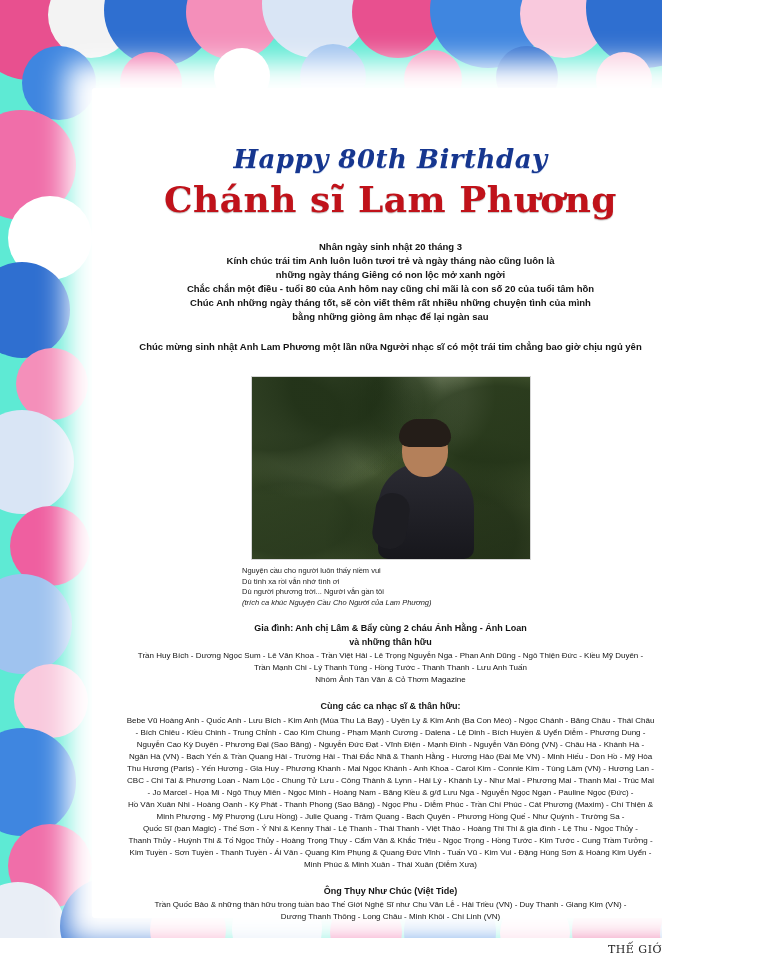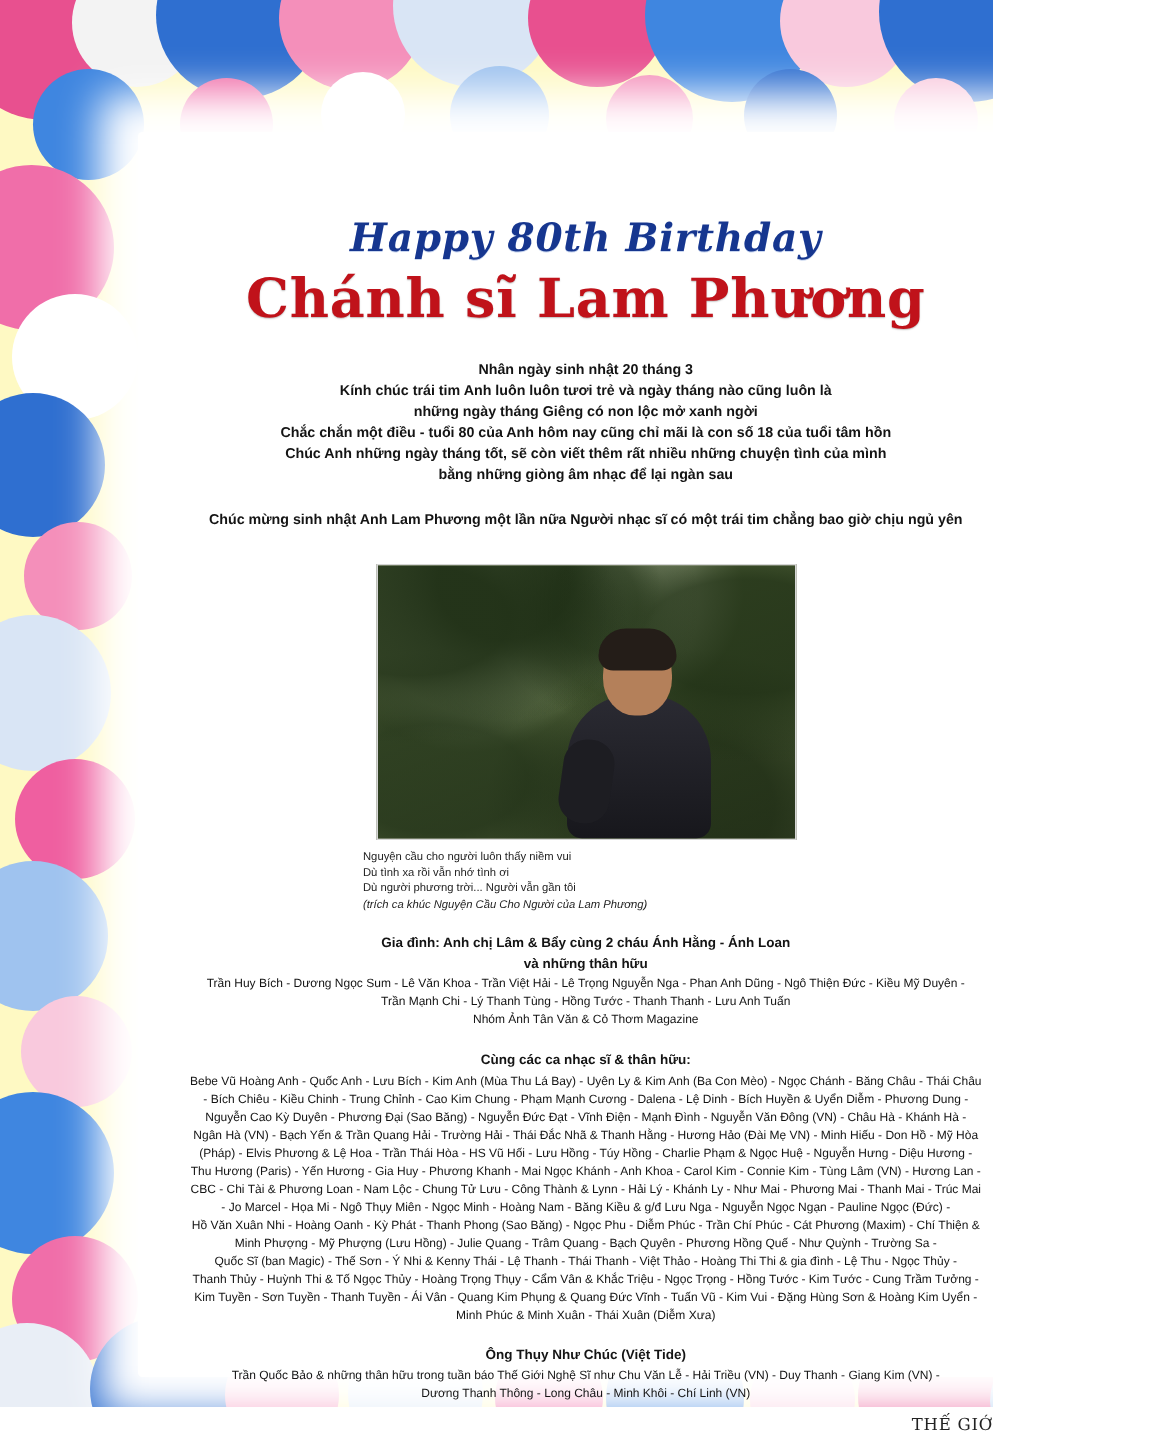--- a/index.html
+++ b/index.html
@@ -10,21 +10,21 @@
     width: 781px;
     height: 960px;
     font-family: "Liberation Sans", sans-serif;
     background: #ffffff;
     overflow: hidden;
   }
   .page {
     position: relative;
     width: 662px;
     height: 960px;
-    background: #fef9c3;
+    background: #5eead4;
     overflow: hidden;
   }
 
   
   .balloon-layer {
     position: absolute;
     inset: 0;
     pointer-events: none;
   }
   .balloon {
@@ -277,21 +277,21 @@
 
   <div class="content">
 
     <div class="happy-line">Happy 80th Birthday</div>
     <div class="title-name">Chánh sĩ Lam Phương</div>
 
     <div class="wish-block">
       <span class="ln">Nhân ngày sinh nhật 20 tháng 3</span>
       <span class="ln">Kính chúc trái tim Anh luôn luôn tươi trẻ và ngày tháng nào cũng luôn là</span>
       <span class="ln">những ngày tháng Giêng có non lộc mở xanh ngời</span>
-      <span class="ln">Chắc chắn một điều - tuổi 80 của Anh hôm nay cũng chỉ mãi là con số 18 của tuổi tâm hồn</span>
+      <span class="ln">Chắc chắn một điều - tuổi 80 của Anh hôm nay cũng chỉ mãi là con số 20 của tuổi tâm hồn</span>
       <span class="ln">Chúc Anh những ngày tháng tốt, sẽ còn viết thêm rất nhiều những chuyện tình của mình</span>
       <span class="ln">bằng những giòng âm nhạc để lại ngàn sau</span>
     </div>
 
     <div class="wish-block2">
       <span class="ln">Chúc mừng sinh nhật Anh Lam Phương một lần nữa</span>
       <span class="ln">Người nhạc sĩ có một trái tim chẳng bao giờ chịu ngủ yên</span>
     </div>
 
     <div class="photo-wrap">
@@ -324,21 +324,20 @@
       </div>
     </div>
 
     <div class="section">
       <div class="section-head">Cùng các ca nhạc sĩ &amp; thân hữu:</div>
       <div class="names">
         <span class="ln">Bebe Vũ Hoàng Anh - Quốc Anh - Lưu Bích - Kim Anh (Mùa Thu Lá Bay) - Uyên Ly &amp; Kim Anh (Ba Con Mèo) - Ngọc Chánh - Băng Châu - Thái Châu</span>
         <span class="ln">- Bích Chiêu - Kiều Chinh - Trung Chỉnh - Cao Kim Chung - Phạm Mạnh Cương - Dalena - Lệ Dinh - Bích Huyền &amp; Uyển Diễm - Phương Dung -</span>
         <span class="ln">Nguyễn Cao Kỳ Duyên - Phương Đại (Sao Băng) - Nguyễn Đức Đạt - Vĩnh Điện - Mạnh Đình - Nguyễn Văn Đông (VN) - Châu Hà - Khánh Hà -</span>
         <span class="ln">Ngân Hà (VN) - Bạch Yến &amp; Trần Quang Hải - Trường Hải - Thái Đắc Nhã &amp; Thanh Hằng - Hương Hảo (Đài Mẹ VN) - Minh Hiếu - Don Hồ - Mỹ Hòa</span>
-        <span class="ln">(Pháp) - Elvis Phương &amp; Lệ Hoa - Trần Thái Hòa - HS Vũ Hối - Lưu Hồng - Túy Hồng - Charlie Phạm &amp; Ngọc Huệ - Nguyễn Hưng - Diệu Hương -</span>
         <span class="ln">Thu Hương (Paris) - Yến Hương - Gia Huy - Phương Khanh - Mai Ngọc Khánh - Anh Khoa - Carol Kim - Connie Kim - Tùng Lâm (VN) - Hương Lan -</span>
         <span class="ln">CBC - Chi Tài &amp; Phương Loan - Nam Lộc - Chung Tử Lưu - Công Thành &amp; Lynn - Hải Lý - Khánh Ly - Như Mai - Phương Mai - Thanh Mai - Trúc Mai</span>
         <span class="ln">- Jo Marcel - Họa Mi - Ngô Thụy Miên - Ngọc Minh - Hoàng Nam - Băng Kiều &amp; g/đ Lưu Nga - Nguyễn Ngọc Ngạn - Pauline Ngọc (Đức) -</span>
         <span class="ln">Hồ Văn Xuân Nhi - Hoàng Oanh - Kỳ Phát - Thanh Phong (Sao Băng) - Ngọc Phu - Diễm Phúc - Trần Chí Phúc - Cát Phương (Maxim) - Chí Thiện &amp;</span>
         <span class="ln">Minh Phượng - Mỹ Phượng (Lưu Hồng) - Julie Quang - Trâm Quang - Bạch Quyên - Phương Hồng Quế - Như Quỳnh - Trường Sa -</span>
         <span class="ln">Quốc Sĩ (ban Magic) - Thế Sơn - Ý Nhi &amp; Kenny Thái - Lệ Thanh - Thái Thanh - Việt Thảo - Hoàng Thi Thi &amp; gia đình - Lệ Thu - Ngọc Thủy -</span>
         <span class="ln">Thanh Thủy - Huỳnh Thi &amp; Tố Ngọc Thủy - Hoàng Trọng Thụy - Cẩm Vân &amp; Khắc Triệu - Ngọc Trọng - Hồng Tước - Kim Tước - Cung Trầm Tưởng -</span>
         <span class="ln">Kim Tuyền - Sơn Tuyền - Thanh Tuyền - Ái Vân - Quang Kim Phụng &amp; Quang Đức Vĩnh - Tuấn Vũ - Kim Vui - Đặng Hùng Sơn &amp; Hoàng Kim Uyển -</span>
         <span class="ln">Minh Phúc &amp; Minh Xuân - Thái Xuân (Diễm Xưa)</span>
       </div>

